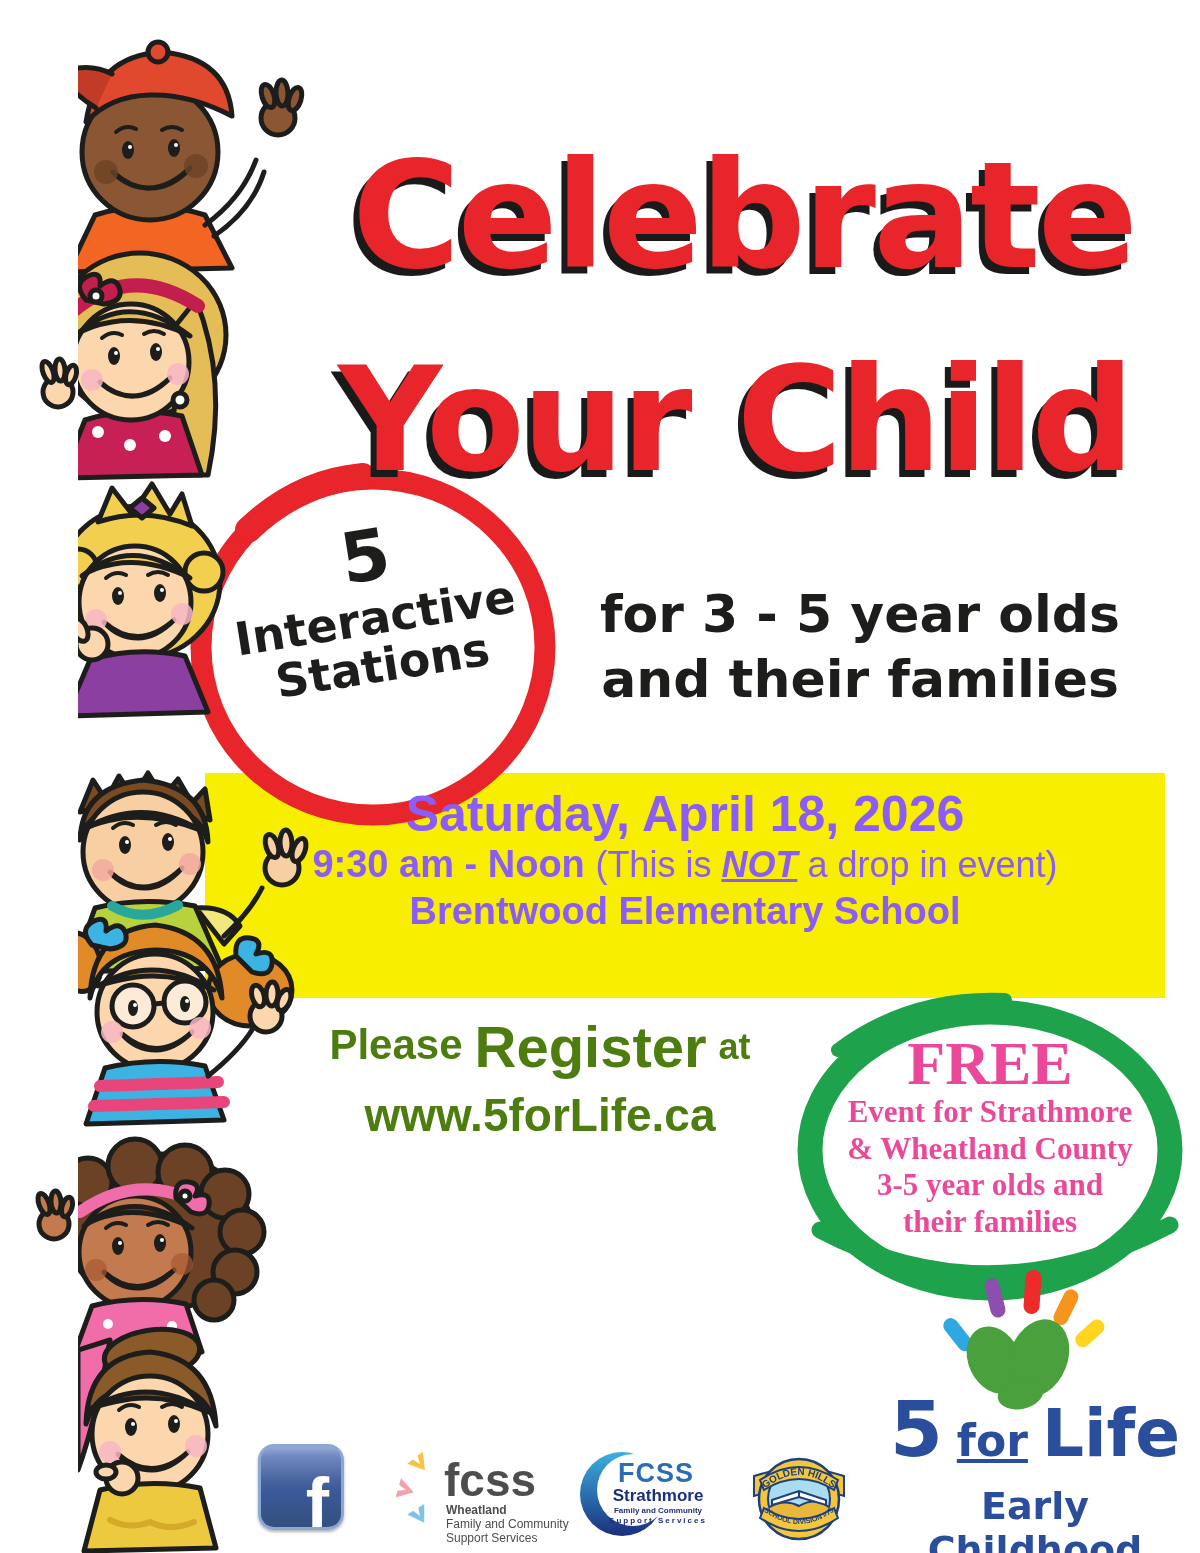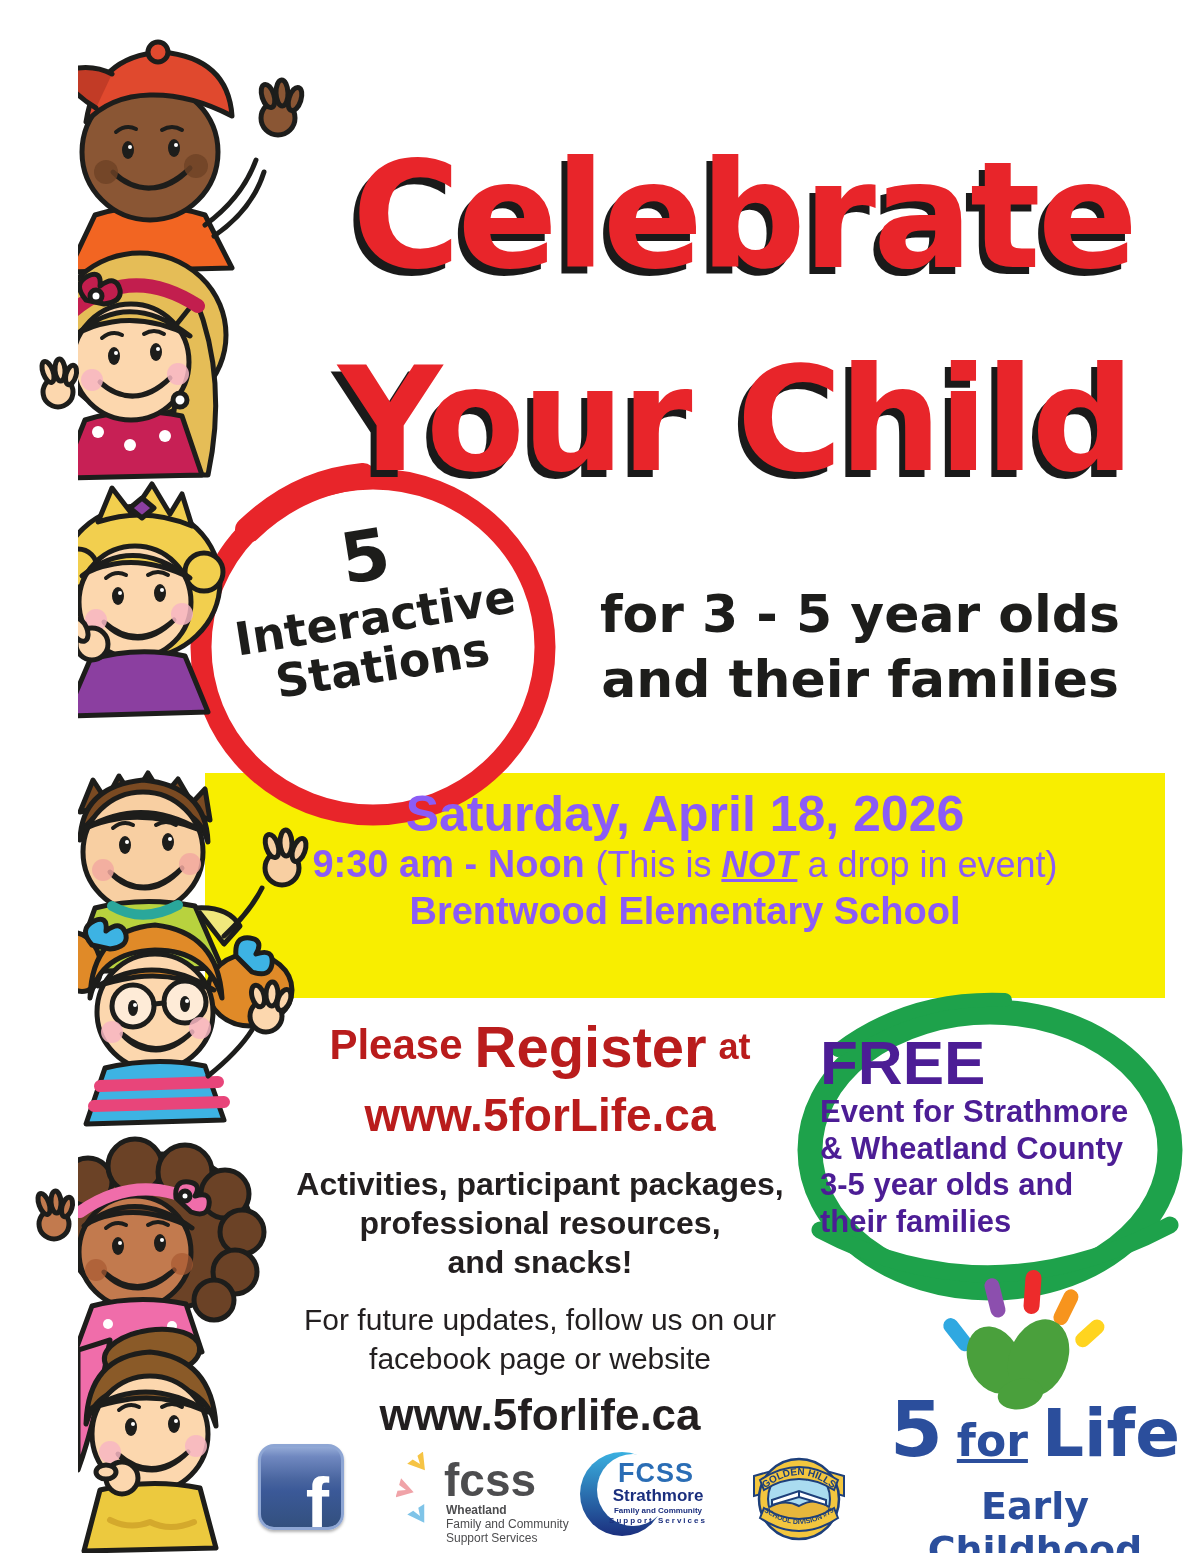--- a/index.html
+++ b/index.html
@@ -23,32 +23,32 @@
             font-size:52px;font-weight:600;color:#1d1d1b;line-height:1.25;z-index:1;}
   
   .yellow-band{left:205px;top:773px;width:960px;height:225px;background:#f8ee00;z-index:1;}
   .band-content{left:205px;top:785px;width:960px;text-align:center;z-index:2;color:#8b5cf6;}
   .band-date{font-size:50px;font-weight:700;}
   .band-time{font-size:36px;}
   .band-time b{font-size:38px;}
   .band-not{font-weight:700;font-style:italic;text-decoration:underline;}
   .band-loc{font-size:38px;font-weight:700;margin-top:4px;}
   
-  .register{left:300px;top:1018px;width:480px;text-align:center;color:#b91c1c;z-index:2;line-height:1;}
+  .register{left:300px;top:1018px;width:480px;text-align:center;color:#4d7c0f;z-index:2;line-height:1;}
   .reg-pre{font-size:42px;font-weight:700;margin-right:12px;vertical-align:8px;}
   .reg-action{font-size:58px;font-weight:700;}
   .reg-post{font-size:36px;font-weight:700;margin-left:12px;vertical-align:8px;}
   .reg-url{font-size:46px;font-weight:700;margin-top:16px;}
   
   .includes{left:280px;top:1165px;width:520px;text-align:center;font-size:32px;font-weight:700;line-height:1.22;z-index:2;}
   .updates{left:290px;top:1300px;width:500px;text-align:center;font-size:30px;line-height:1.3;z-index:2;}
   .updates-url{font-size:44px;font-weight:700;margin-top:8px;}
   
   .free-circle{left:790px;top:990px;width:400px;height:340px;z-index:1;}
-  .free-text{left:820px;top:1032px;width:340px;z-index:2;color:#4c1d95;}
+  .free-text{left:820px;top:1032px;width:340px;text-align:center;z-index:2;color:#ec4899;font-family:Liberation Serif, serif;}
   .free-title{font-size:62px;font-weight:700;line-height:1;}
   .free-line{font-size:31px;font-weight:700;line-height:1.18;}
   
   .handprint{left:930px;top:1266px;width:185px;height:150px;z-index:2;}
   .fivelife{left:890px;top:1392px;width:290px;text-align:center;color:#2b4e9c;
             font-family:"DejaVu Sans",sans-serif;z-index:2;}
   .fivelife .row{display:flex;align-items:baseline;justify-content:center;gap:14px;line-height:1;}
   .fl-5{font-size:76px;font-weight:600;}
   .fl-for{font-size:44px;font-weight:600;text-decoration:underline;}
   .fl-life{font-size:66px;font-weight:600;}
@@ -93,31 +93,21 @@
     <div class="band-date">Saturday, April 18, 2026</div>
     <div class="band-time"><b>9:30 am - Noon </b><span>(This is </span><span class="band-not">NOT</span><span> a drop in event)</span></div>
     <div class="band-loc">Brentwood Elementary School</div>
   </div>
 
   <div class="abs register">
     <div><span class="reg-pre">Please</span><span class="reg-action">Register</span><span class="reg-post">at</span></div>
     <div class="reg-url">www.5forLife.ca</div>
   </div>
 
-  <div class="abs includes">
-    <div>Activities, participant packages,</div>
-    <div>professional resources,</div>
-    <div>and snacks!</div>
-  </div>
-
-  <div class="abs updates">
-    <div>For future updates, follow us on our</div>
-    <div>facebook page or website</div>
-    <div class="updates-url">www.5forlife.ca</div>
-  </div>
+
 
   <svg class="abs free-circle" viewBox="0 0 400 340">
     <ellipse cx="200" cy="160" rx="180" ry="138" fill="#ffffff" stroke="#1ea24b" stroke-width="25"></ellipse>
     <path d="M 30,240 Q 200,330 380,235" fill="none" stroke="#1ea24b" stroke-width="17" stroke-linecap="round"></path>
     <path d="M 48,60 Q 120,6 215,10" fill="none" stroke="#1ea24b" stroke-width="14" stroke-linecap="round"></path>
   </svg>
   <div class="abs free-text">
     <div class="free-title">FREE</div>
     <div class="free-line">Event for Strathmore</div>
     <div class="free-line">&amp;  Wheatland County</div>

